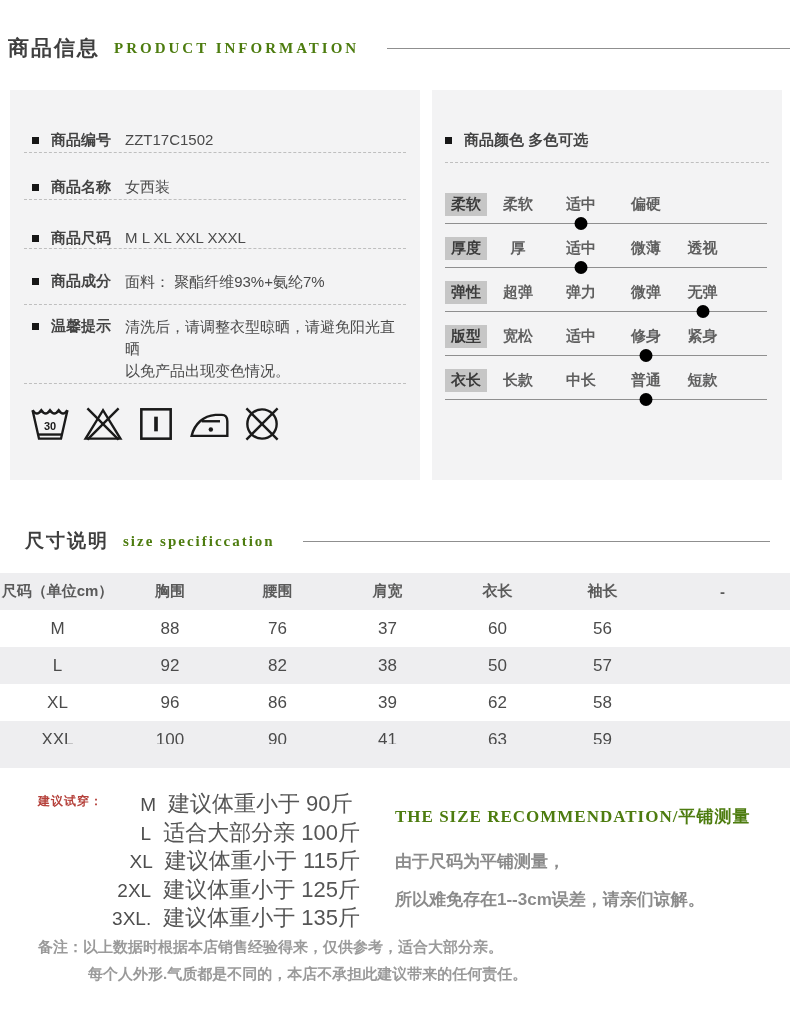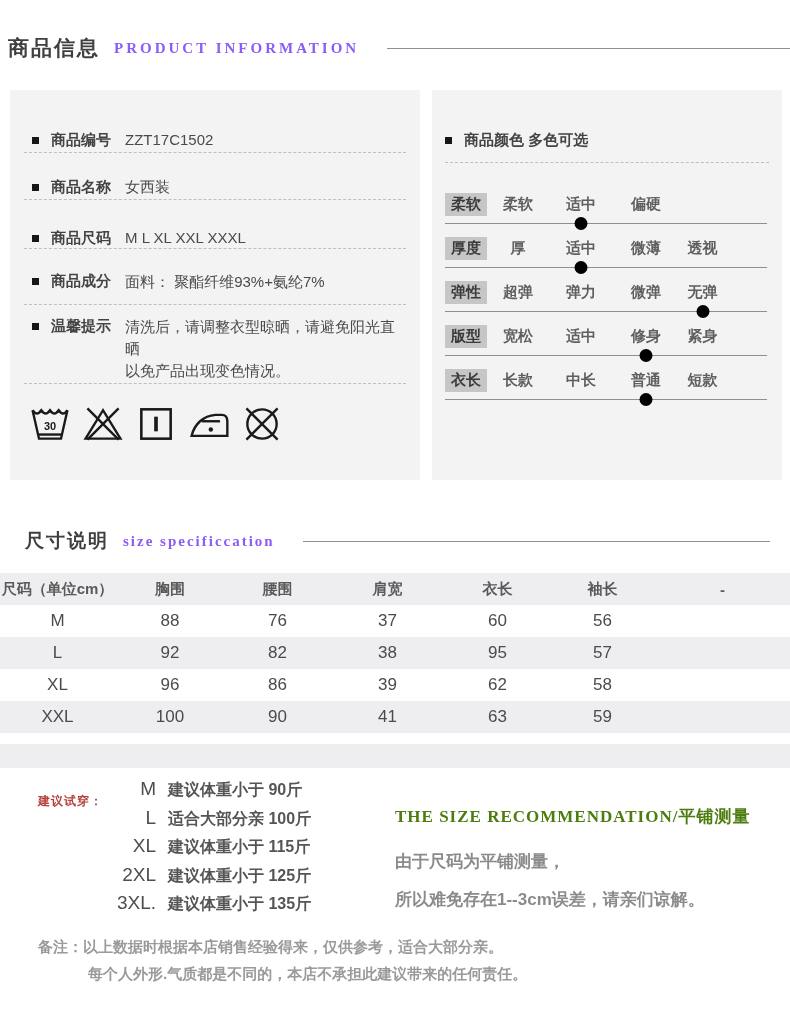--- a/index.html
+++ b/index.html
@@ -6,21 +6,21 @@
   html,body { width:790px; background:#ffffff; }
   body { height:1021px; position:relative; overflow:hidden;
          font-family:"Liberation Sans","DejaVu Sans",sans-serif; color:#4a4a4a; }
 
   
   .sec-header { position:absolute; display:flex; align-items:center; }
   .sec1 { top:34px; left:8px; right:0; }
   .sec2 { top:528px; left:25px; right:20px; }
   .sec-title-cn { font-size:21px; font-weight:bold; color:#3f3f3f; letter-spacing:2px; }
   .sec-title-en { font-family:"Liberation Serif","DejaVu Serif",serif; font-weight:bold;
-                  font-size:15px; color:#8b5cf6; letter-spacing:3px; margin-left:14px; white-space:nowrap; }
+                  font-size:15px; color:#4d7c0f; letter-spacing:3px; margin-left:14px; white-space:nowrap; }
   .sec-rule { flex:1; height:1px; background:#8f8f8f; margin-left:28px; }
 
   
   .panels { position:absolute; top:90px; left:10px; width:772px; height:390px; display:flex; gap:12px; }
   .panel { background:#f3f3f4; height:390px; }
   .panel-left  { width:410px; padding:0 14px; }
   .panel-right { width:350px; padding:0 13px; }
 
   .info-item { border-bottom:1px dashed #bfbfbf; display:flex; align-items:flex-start; }
   .bullet { width:7px; height:7px; background:#161616; margin:7px 12px 0 8px; flex:none; }
@@ -38,37 +38,37 @@
   .attr-label { position:absolute; left:0; top:0; background:#c6c6c6; color:#3b3b3b;
                 font-weight:bold; font-size:15px; padding:2px 6px; }
   .attr-option { position:absolute; top:2px; transform:translateX(-50%); font-size:15px;
                  font-weight:bold; color:#5f5f5f; white-space:nowrap; }
   .attr-line { position:absolute; left:0; right:2px; top:30px; height:1px; background:#8f8f8f; }
   .attr-dot { position:absolute; top:24px; width:13px; height:13px; border-radius:50%;
               background:#000; transform:translateX(-50%); }
 
   
   .size-table { position:absolute; top:573px; left:0; width:790px; border-collapse:collapse; table-layout:fixed; }
-  .size-table th, .size-table td { text-align:center; font-weight:normal; height:32px; padding:0; }
+  .size-table th, .size-table td { text-align:center; font-weight:normal; height:37px; padding:0; }
   .size-table thead tr { background:#eeeef0; }
   .size-table thead th { font-size:15px; color:#5a5a5a; font-weight:bold; }
   .size-table tbody td { font-size:17px; color:#4b4b4b; }
   .size-table tbody tr:nth-child(even) { background:#eeeef0; }
   .c1{width:115px;} .c2{width:110px;} .c3{width:105px;} .c4{width:115px;}
   .c5{width:105px;} .c6{width:105px;} .c7{width:135px;}
 
   .gray-band { position:absolute; top:744px; left:0; width:790px; height:24px; background:#eeeef0; }
 
   
   .rec-label { position:absolute; top:793px; left:38px; font-size:12px; font-weight:bold;
                color:#b5403a; letter-spacing:1px; }
   .rec-list { position:absolute; top:778px; left:100px; width:260px; }
   .rec-item { display:flex; align-items:baseline; height:28.5px; }
   .rec-size { width:68px; text-align:right; font-size:19px; color:#4e4e4e; padding-right:12px; }
-  .rec-text { font-size:16px; font-weight:bold; color:#555; white-space:nowrap; }
+  .rec-text { font-size:22px; font-weight:normal; color:#555; white-space:nowrap;margin-top:11px; }
 
   .rec-right { position:absolute; top:805px; left:395px; width:385px; }
   .rec-right-title { font-family:"Liberation Serif","DejaVu Serif",serif; font-weight:bold;
                      font-size:17px; color:#4d7c0f; letter-spacing:1px; }
   .rec-right-line { font-size:17px; font-weight:bold; color:#8b8b8b; margin-top:14px; line-height:24px; }
   .rec-right-line.first { margin-top:22px; }
 
   
   .note { position:absolute; top:933px; left:38px; font-size:15px; font-weight:bold;
           color:#9a9a9a; line-height:27px; }
@@ -241,21 +241,21 @@
         <td>37</td>
         <td>60</td>
         <td>56</td>
         <td></td>
       </tr>
       <tr>
         <td>L</td>
         <td>92</td>
         <td>82</td>
         <td>38</td>
-        <td>95</td>
+        <td>50</td>
         <td>57</td>
         <td></td>
       </tr>
       <tr>
         <td>XL</td>
         <td>96</td>
         <td>86</td>
         <td>39</td>
         <td>62</td>
         <td>58</td>

